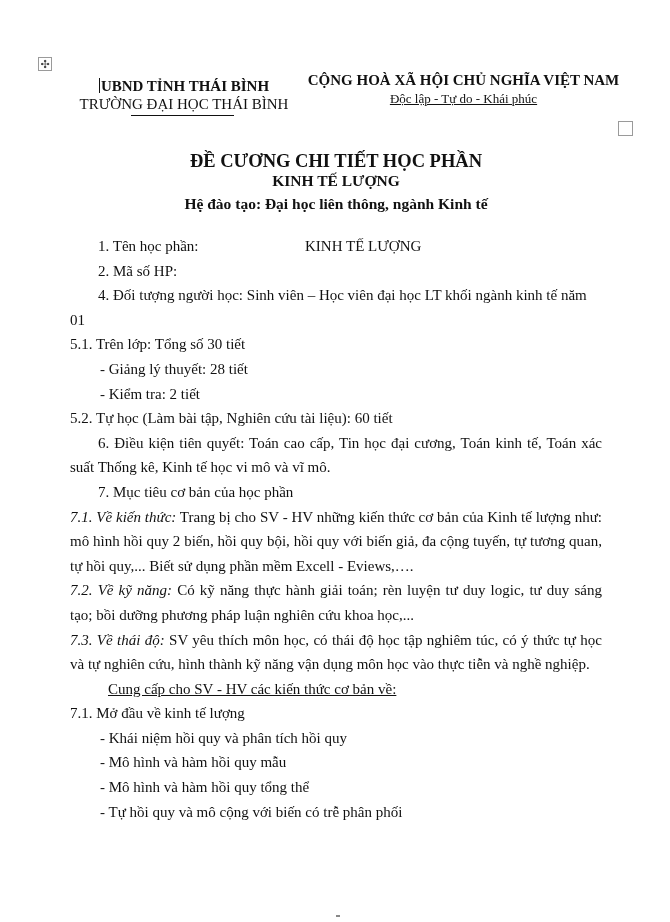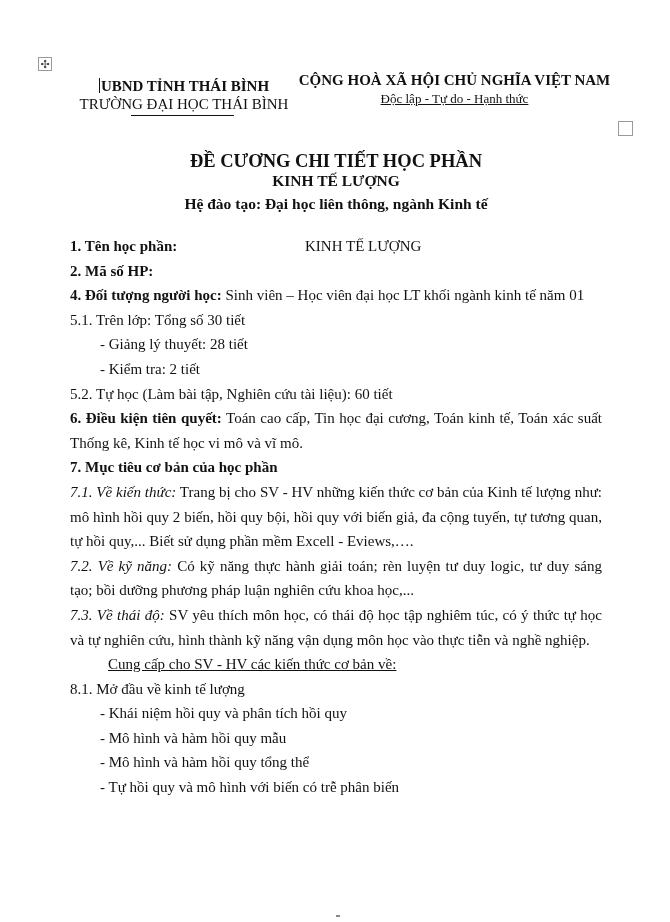--- a/index.html
+++ b/index.html
@@ -49,21 +49,21 @@
       font-size: 15px;
       line-height: 17px;
     }
     .header-left .uline {
       position: absolute;
       left: 61px; top: 38px;
       width: 103px; height: 1px;
       background: #111;
     }
     .header-right {
-      left: 297px; top: 71px; width: 315px;
+      left: 306px; top: 71px; width: 315px;
       text-align: center;
     }
     .header-right .l1 {
       font-weight: bold; font-size: 15px; line-height: 19px;
     }
     .header-right .l2 {
       font-size: 13px; line-height: 17px;
       text-decoration: underline;
     }
     .frame-box {
@@ -87,21 +87,21 @@
       font-weight: bold; font-size: 15.5px; line-height: 30px;
     }
     .content {
       left: 70px; top: 234px; width: 532px;
       font-size: 15px;
       line-height: 24.6px;
     }
     .content p {
       margin: 0;
     }
-    .b { font-weight: bold; }
+    .b { font-weight: normal; margin-left: 28px; }
     .i { font-style: italic; }
     .justify { text-align: justify; }
     .indent1 { padding-left: 30px; }
     .indent2 { padding-left: 38px; text-decoration: underline; }
     .course-name-value {
       position: absolute;
       left: 235px;
     }
     .row1 { position: relative; }
     .page-mark {
@@ -118,21 +118,21 @@
 <div class="abs header-left">
   <div class="l1">
     <span class="cursor"></span><span>UBND TỈNH THÁI BÌNH</span>
   </div>
   <div class="l2">TRƯỜNG ĐẠI HỌC THÁI BÌNH</div>
   <div class="uline"></div>
 </div>
 
 <div class="abs header-right">
   <div class="l1">CỘNG HOÀ XÃ HỘI CHỦ NGHĨA VIỆT NAM</div>
-  <div class="l2">Độc lập - Tự do - Hạnh thức</div>
+  <div class="l2">Độc lập - Tự do - Khái phúc</div>
 </div>
 
 <div class="abs frame-box"></div>
 
 <div class="abs title-block">
   <div class="t1">ĐỀ CƯƠNG CHI TIẾT HỌC PHẦN</div>
   <div class="t2">KINH TẾ LƯỢNG</div>
   <div class="t3">Hệ đào tạo: Đại học liên thông, ngành Kinh tế</div>
 </div>
 
@@ -160,20 +160,20 @@
   <p class="justify">
     <span class="i">7.1. Về kiến thức:</span><span> Trang bị cho SV - HV những kiến thức cơ bản của Kinh tế lượng như: mô hình hồi quy 2 biến, hồi quy bội, hồi quy với biến giả, đa cộng tuyến, tự tương quan, tự hồi quy,... Biết sử dụng phần mềm Excell -  Eviews,….</span>
   </p>
   <p class="justify">
     <span class="i">7.2. Về kỹ năng:</span><span> Có kỹ năng thực hành giải toán; rèn luyện tư duy logic, tư duy sáng tạo; bồi dưỡng phương pháp luận nghiên cứu khoa học,...</span>
   </p>
   <p class="justify">
     <span class="i">7.3. Về thái độ:</span><span> SV yêu thích môn học, có thái độ học tập nghiêm túc, có ý thức tự học và tự nghiên cứu, hình thành kỹ năng vận dụng môn học vào thực tiễn và nghề nghiệp.</span>
   </p>
   <p class="indent2">Cung cấp cho SV - HV các kiến thức cơ bản về:</p>
-  <p>8.1. Mở đầu về kinh tế lượng</p>
+  <p>7.1. Mở đầu về kinh tế lượng</p>
   <p class="indent1">- Khái niệm hồi quy và phân tích hồi quy</p>
   <p class="indent1">-  Mô hình và hàm hồi quy mẫu</p>
   <p class="indent1">- Mô hình và hàm hồi quy tổng thể</p>
-  <p class="indent1">- Tự hồi quy và mô hình với biến có trễ phân biến</p>
+  <p class="indent1">- Tự hồi quy và mô cộng với biến có trễ phân phối</p>
 </div>
 
 <div class="abs page-mark"></div>
 
 </body></html>

